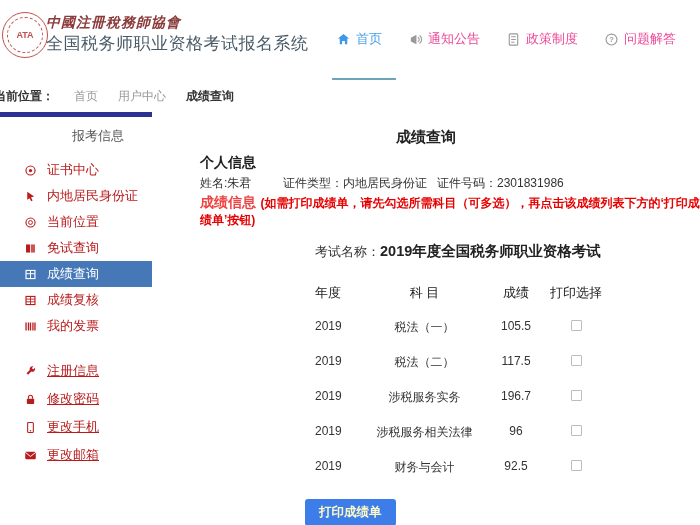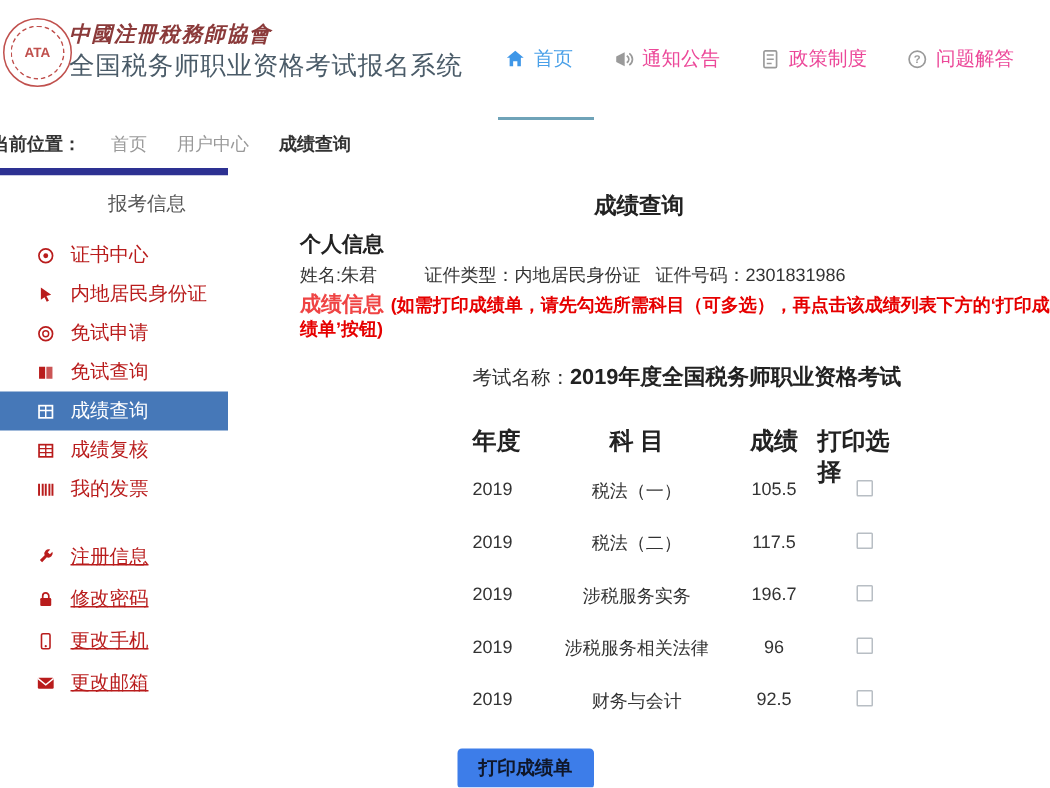--- a/index.html
+++ b/index.html
@@ -51,26 +51,26 @@
   .p-idnum { position:absolute; left:285px; top:0; }
   .scoreinfo-row { position:absolute; top:82px; left:48px; width:500px; line-height:16px; }
   .scoreinfo-title { font-size:14px; font-weight:bold; color:#ef4444; }
   .scoreinfo-note { font-size:12px; font-weight:bold; color:#e60000; }
   .exam-row { position:absolute; top:130px; left:163px; font-size:13px; color:#333; }
   .exam-name { font-size:14.5px; font-weight:bold; color:#222; }
 
   .score-table { position:absolute; top:172px; left:163px; display:grid;
                  grid-template-columns:47px 125px 58px 62px; grid-auto-rows:35px; }
   .score-table .cell { display:flex; align-items:flex-start; font-size:12px; color:#333; }
-  .score-table .hd { font-size:16px; font-weight:bold; color:#222; }
+  .score-table .hd { font-size:13px; font-weight:normal; color:#222; }
   .c-center { justify-content:center; }
   .checkbox { width:11px; height:11px; border:1px solid #b8bec4; background:#fff; border-radius:1px;
               display:inline-block; cursor:pointer; margin-top:1px; }
 
-  .print-btn { position:absolute; top:387px; left:153px; background:#3d7de9; color:#0f172a;
+  .print-btn { position:absolute; top:387px; left:153px; background:#3d7de9; color:#fef9c3;
                font-size:12.5px; font-weight:bold; border:none; border-radius:3px;
                padding:5px 14px; cursor:pointer; }
 </style>
 </head>
 <body>
 
 <div class="screen">
 
   <div class="header">
     <div class="seal">
@@ -134,21 +134,21 @@
       <svg viewBox="0 0 16 16">
           <path d="M4 2 L12.5 8 L8.6 9 L10.6 13 L8.8 13.8 L7 10 L4 12 Z" fill="currentColor"></path>
         </svg>
       <span>内地居民身份证</span>
     </div>
     <div class="side-item">
       <svg viewBox="0 0 16 16">
           <circle cx="8" cy="8" r="5.6" fill="none" stroke="currentColor" stroke-width="1.4"></circle>
           <circle cx="8" cy="8" r="2.4" fill="none" stroke="currentColor" stroke-width="1.2"></circle>
         </svg>
-      <span>免试申请</span>
+      <span>当前位置</span>
     </div>
     <div class="side-item">
       <svg viewBox="0 0 16 16">
           <path d="M2.5 3 H7.5 V13 H2.5 Z" fill="currentColor"></path>
           <path d="M8.5 3 H13.5 V13 H8.5 Z" fill="currentColor" opacity="0.75"></path>
         </svg>
       <span>免试查询</span>
     </div>
     <div class="side-item active">
       <svg viewBox="0 0 16 16">

